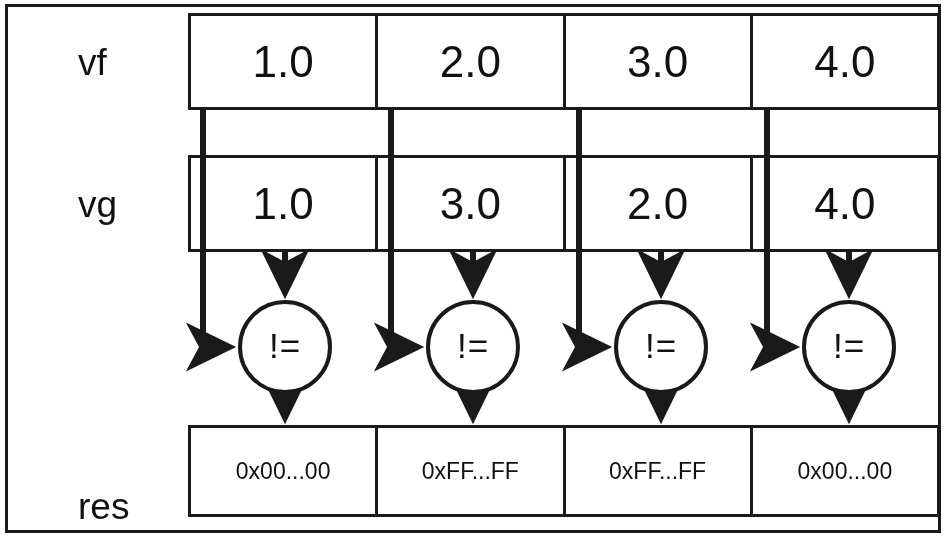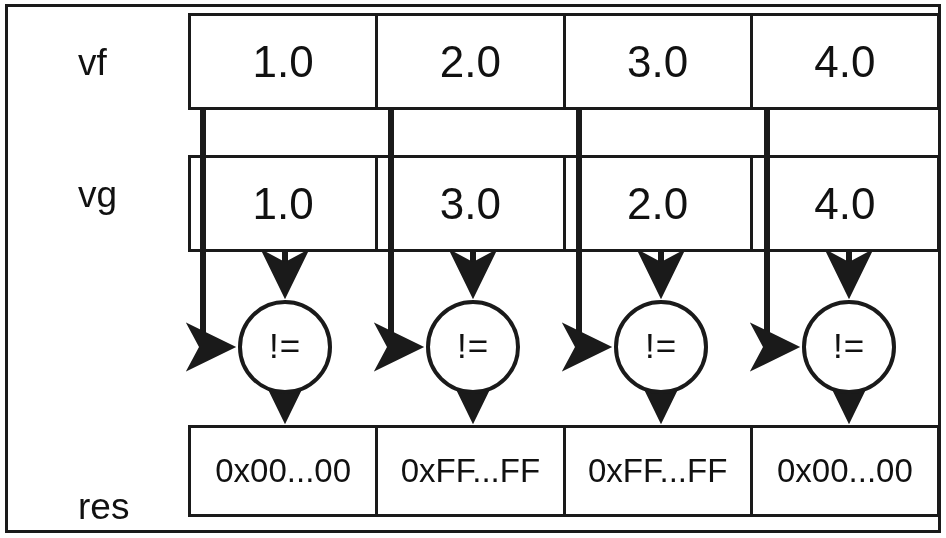--- a/index.html
+++ b/index.html
@@ -55,21 +55,21 @@
     align-items: center;
     justify-content: center;
     font-size: 44px;
     color: #111111;
     background: transparent;
   }
   .vec-cell:first-child {
     margin-left: 0;
   }
   .res-cell {
-    font-size: 33px;
+    font-size: 23px;
   }
   .op-node {
     position: absolute;
     width: 94px;
     height: 94px;
     border: 4px solid #1a1a1a;
     border-radius: 50%;
     box-sizing: border-box;
     background: #ffffff;
     display: flex;
@@ -121,21 +121,21 @@
     <g stroke="#1a1a1a" stroke-width="6" fill="none" stroke-linecap="butt">
 
       <path d="M285,394 L285,417" marker-end="url(#arrowhead)"></path>
       <path d="M473,394 L473,417" marker-end="url(#arrowhead)"></path>
       <path d="M661,394 L661,417" marker-end="url(#arrowhead)"></path>
       <path d="M849,394 L849,417" marker-end="url(#arrowhead)"></path>
     </g>
   </svg>
 
   <div class="row-label" style="left:78px; top:42px;">vf</div>
-  <div class="row-label" style="left:78px; top:174px;">vg</div>
+  <div class="row-label" style="left:78px; top:184px;">vg</div>
   <div class="row-label" style="left:78px; top:452px;margin-top:34px;">res</div>
 
   <div class="vec-row" style="left:188px; top:13px; width:752px; height:97px;">
     <div class="vec-cell" style="width:191px; height:97px;">1.0</div>
     <div class="vec-cell" style="width:191px; height:97px;">2.0</div>
     <div class="vec-cell" style="width:191px; height:97px;">3.0</div>
     <div class="vec-cell" style="width:191px; height:97px;">4.0</div>
   </div>
 
   <div class="vec-row" style="left:188px; top:155px; width:752px; height:97px;">

